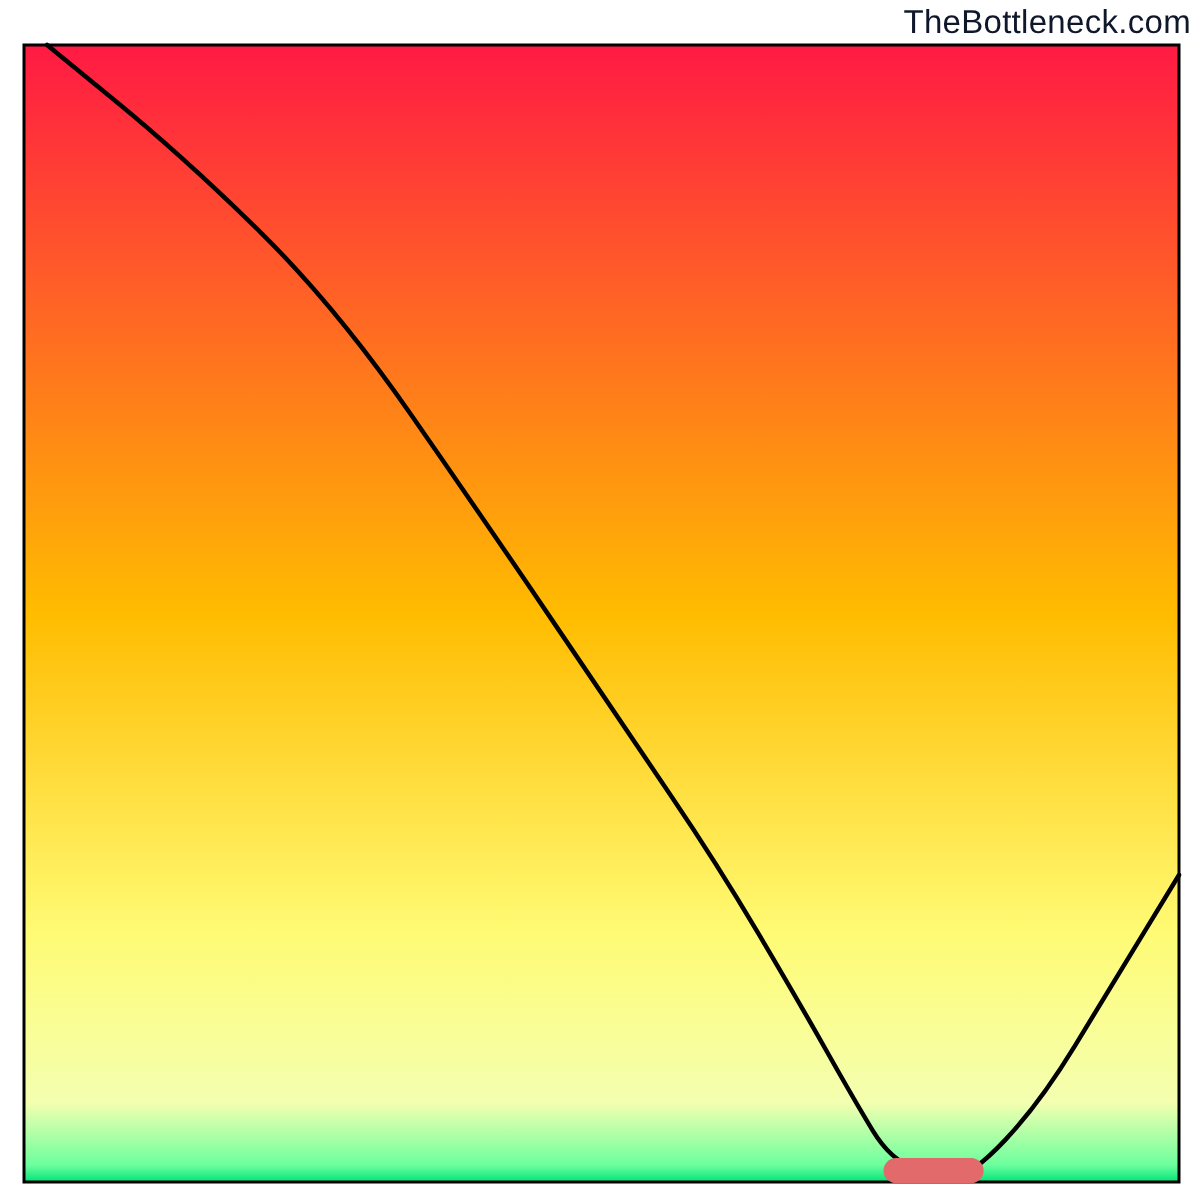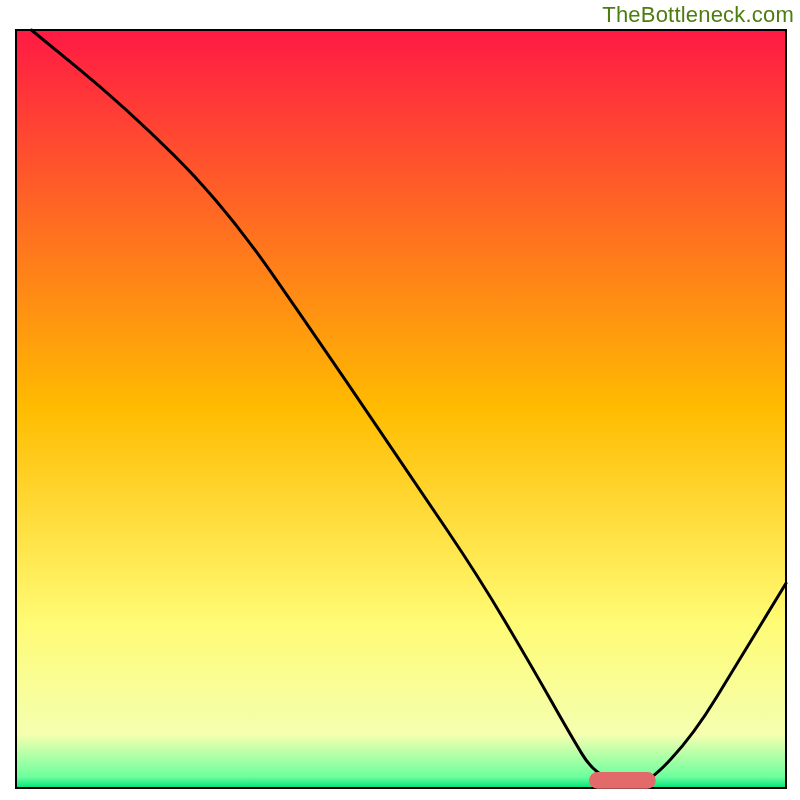--- a/index.html
+++ b/index.html
@@ -15,21 +15,21 @@
     width: 800px;
     height: 800px;
     box-sizing: border-box;
   }
   .watermark {
     position: absolute;
     top: 2px;
     right: 6px;
     font-size: 22px;
     font-weight: 500;
-    color: #4d7c0f;
+    color: #0f172a;
     letter-spacing: 0.2px;
   }
   svg {
     display: block;
   }
 </style>
 </head>
 <body>
 
 <div class="frame">

